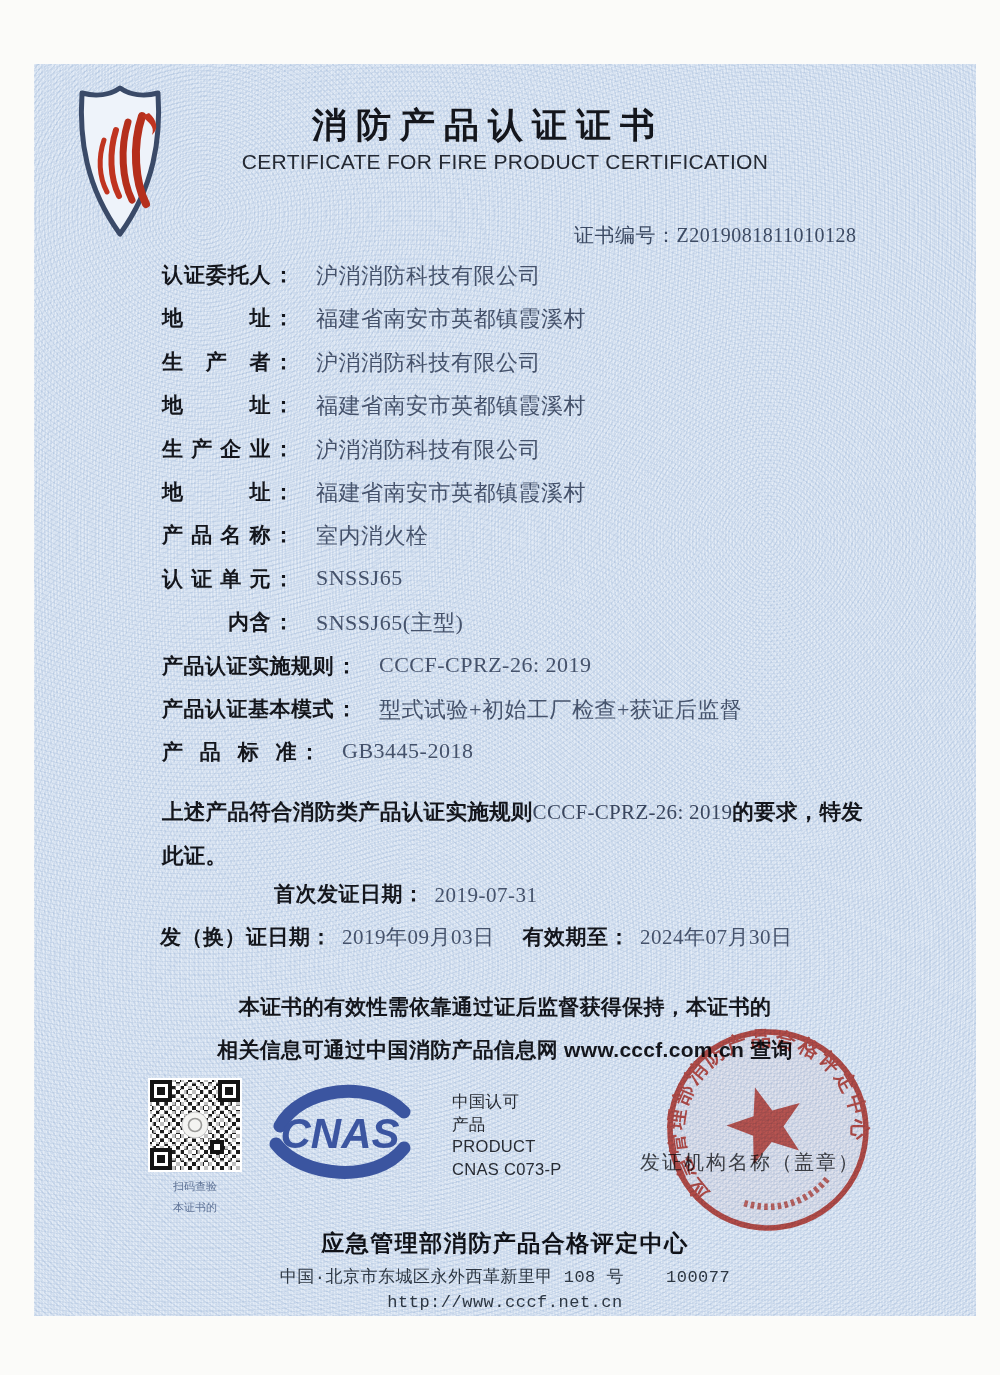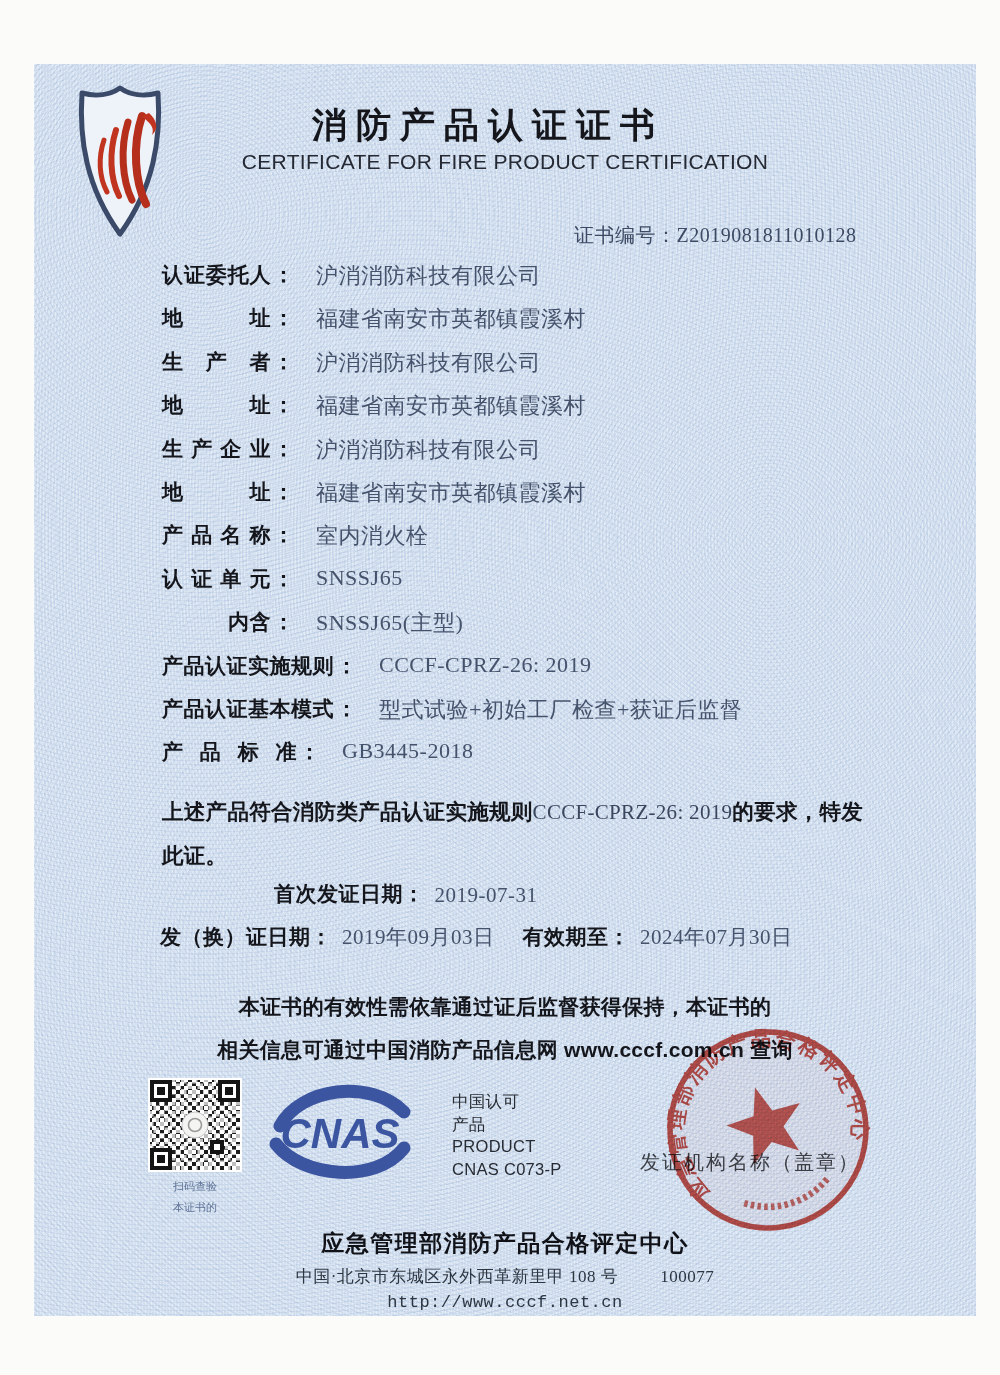--- a/index.html
+++ b/index.html
@@ -71,21 +71,21 @@
     position:absolute;left:606px;top:1085px;z-index:1;
     font-family:"Liberation Serif",serif;font-size:20px;color:#3b3f46;letter-spacing:2px;white-space:nowrap;
   }
   .stamp{position:absolute;left:628px;top:960px;width:212px;height:212px;z-index:2;mix-blend-mode:multiply;opacity:0.92;}
   .footer-org{
     position:absolute;left:0;right:0;top:1164px;text-align:center;
     font-size:23px;font-weight:700;color:#101218;letter-spacing:1.5px;
   }
   .footer-addr{
     position:absolute;left:0;right:0;top:1201px;text-align:center;
-    font-family:Liberation Serif, serif;font-size:17px;color:#2c3642;letter-spacing:0.5px;
+    font-family:Liberation Mono, monospace;font-size:17px;color:#2c3642;letter-spacing:0.5px;
   }
   .footer-addr .post{margin-left:42px;}
   .footer-url{
     position:absolute;left:0;right:0;top:1229px;text-align:center;
     font-family:Liberation Mono, monospace;font-size:17px;color:#2c3642;letter-spacing:0.5px;
   }
 </style>
 </head>
 <body>
 

